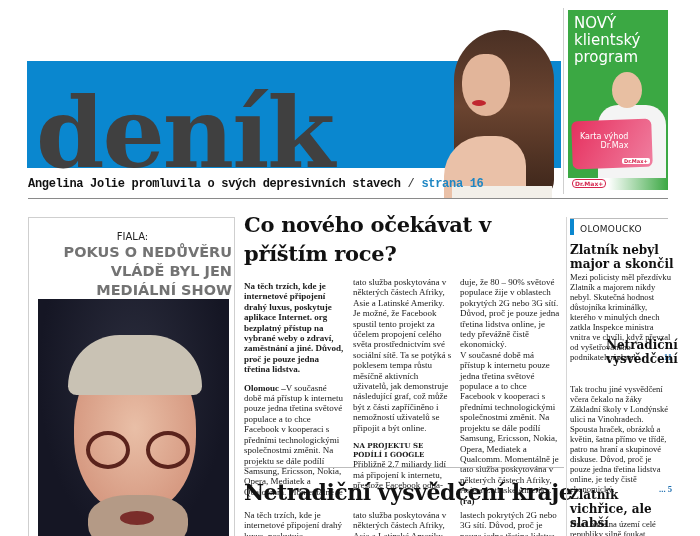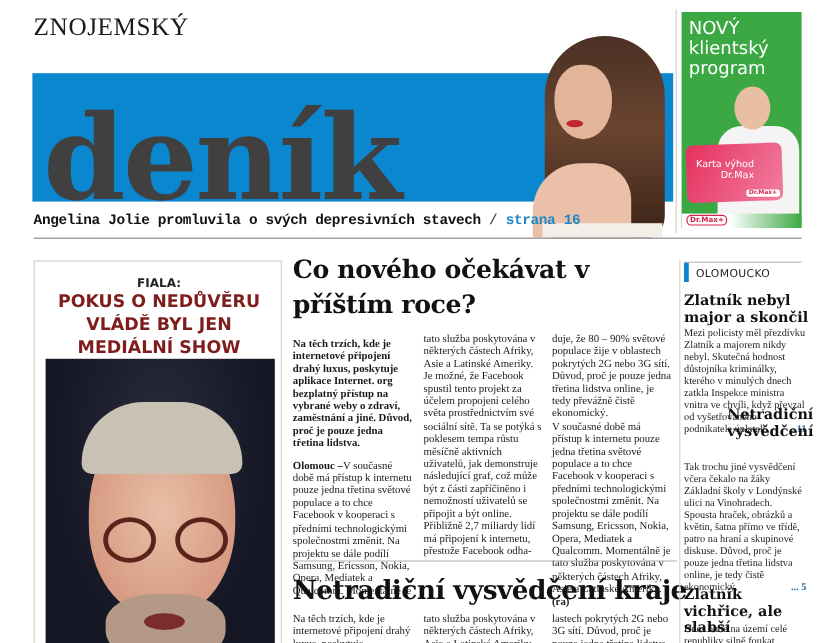--- a/index.html
+++ b/index.html
@@ -31,22 +31,22 @@
   .ad-card { position: absolute; left: 4px; top: 110px; width: 80px; height: 48px; border-radius: 6px; background: linear-gradient(120deg, #e6305e, #f07fa0); transform: rotate(-2deg); }
   .ad-card-text { position: absolute; left: 12px; top: 122px; font-family: "DejaVu Sans", sans-serif; font-size: 8px; line-height: 9px; color: #ffffff; text-align: right; }
   .ad-card-brand { position: absolute; left: 54px; top: 148px; font-family: "DejaVu Sans", sans-serif; font-size: 5px; background: #fff; color: #d4244c; padding: 0 2px; border-radius: 2px; font-weight: bold; }
   .ad-footer { position: absolute; left: 0; top: 168px; width: 100px; height: 12px; background: linear-gradient(90deg, #ffffff 40%, #3ba843 100%); }
   .ad-footer-brand { position: absolute; left: 4px; top: 169px; font-family: "DejaVu Sans", sans-serif; font-size: 6px; font-weight: bold; color: #d4244c; border: 1px solid #d4244c; border-radius: 4px; padding: 0 2px; background: #fff; }
 
   .rule-top { position: absolute; left: 28px; top: 198px; width: 640px; height: 1px; background: #8a8a8a; }
 
   
   .lbox { position: absolute; left: 28px; top: 217px; width: 207px; height: 330px; border: 1px solid #cfcfcf; background: #fff; }
-  .lbox-kicker { position: absolute; left: 0; top: 13px; width: 207px; text-align: center; font-family: "DejaVu Sans", sans-serif; font-size: 10px; color: #222; font-weight: bold; }
-  .lbox-title { position: absolute; left: 4px; top: 25px; width: 199px; text-align: center; font-family: "DejaVu Sans", sans-serif; font-weight: bold; font-size: 14.5px; line-height: 19px; color: #7f1d1d; }
+  .lbox-kicker { position: absolute; left: 0; top: 13px; width: 207px; text-align: center; font-family: "DejaVu Sans", sans-serif; font-size: 10px; color: #222; }
+  .lbox-title { position: absolute; left: 4px; top: 25px; width: 199px; text-align: right; font-family: "DejaVu Sans", sans-serif; font-weight: bold; font-size: 14.5px; line-height: 19px; color: #737373; }
   .portrait { position: absolute; left: 9px; top: 81px; width: 191px; height: 250px; background: radial-gradient(ellipse at 50% 30%, #2a2c3c 0%, #151624 70%); overflow: hidden; }
   .portrait .head { position: absolute; left: 36px; top: 44px; width: 122px; height: 170px; border-radius: 50% 50% 45% 45%; background: radial-gradient(ellipse at 50% 50%, #e9bfa7 0%, #d79b83 70%); }
   .portrait .hairp { position: absolute; left: 30px; top: 36px; width: 134px; height: 60px; border-radius: 60px 60px 10px 10px; background: #c9c2b4; }
   .portrait .glass { position: absolute; top: 132px; width: 44px; height: 38px; border: 4px solid #5a231c; border-radius: 50%; }
   .portrait .g1 { left: 48px; } .portrait .g2 { left: 108px; }
   .portrait .beard { position: absolute; left: 50px; top: 196px; width: 100px; height: 60px; border-radius: 40% 40% 50% 50%; background: #b49a86; }
   .portrait .mouth { position: absolute; left: 82px; top: 212px; width: 34px; height: 14px; border-radius: 50%; background: #7a2d2a; }
 
   
   .headline1 { position: absolute; left: 244px; top: 210px; width: 320px; font-family: "DejaVu Serif", serif; font-weight: bold; font-size: 21px; line-height: 29px; color: #111; letter-spacing: -0.3px; }
@@ -71,21 +71,20 @@
   .rs-tab { position: absolute; left: 570px; top: 219px; width: 4px; height: 16px; background: #0a87cf; }
   .rs-section { position: absolute; left: 580px; top: 224px; font-family: "DejaVu Sans", sans-serif; font-size: 9px; color: #222; letter-spacing: 0.3px; }
   .rs-head { position: absolute; left: 570px; width: 104px; font-family: "DejaVu Serif", serif; font-weight: bold; font-size: 12px; line-height: 14px; color: #111; }
   .rs-body { position: absolute; left: 570px; width: 102px; font-family: "Liberation Serif", serif; font-size: 8.6px; line-height: 10px; color: #1a1a1a; }
   .rs-ref { color: #1f6fb0; font-weight: bold; float: right; }
 </style>
 </head>
 <body>
 
 <div class="region">
-  <div>ZNOJEMSKÝ</div>
 </div>
 <div class="logo-bar"></div>
 <div class="logo-text">deník</div>
 
 <div class="celeb">
   <div class="hair"></div>
   <div class="shoulder"></div>
   <div class="face"></div>
   <div class="lips"></div>
   <div class="dress"></div>
@@ -132,20 +131,21 @@
 </div>
 
 <div class="headline1">Co nového očekávat v příštím roce?</div>
 
 <div class="col c1">
   <p class="b">Na těch trzích, kde je internetové připojení drahý luxus, poskytuje aplikace Internet. org bezplatný přístup na vybrané weby o zdraví, zaměstnání a jiné. Důvod, proč je pouze jedna třetina lidstva.</p>
   <p><b>Olomouc –</b><span>V současné době má přístup k internetu pouze jedna třetina světové populace a to chce Facebook v kooperaci s předními technologickými společnostmi změnit. Na projektu se dále podílí Samsung, Ericsson, Nokia, Opera, Mediatek a Qualcomm. Momentálně je</span></p>
 </div>
 <div class="col c2">
   <div>tato služba poskytována v některých částech Afriky, Asie a Latinské Ameriky. Je možné, že Facebook spustil tento projekt za účelem propojení celého světa prostřednictvím své sociální sítě. Ta se potýká s poklesem tempa růstu měsíčně aktivních uživatelů, jak demonstruje následující graf, což může být z části zapříčiněno i nemožností uživatelů se připojit a být online.</div>
+  <div class="subhead">NA PROJEKTU SE PODÍLÍ I GOOGLE</div>
   <div>Přibližně 2,7 miliardy lidí má připojení k internetu, přestože Facebook odha-</div>
 </div>
 <div class="col c3">
   <div>duje, že 80 – 90% světové populace žije v oblastech pokrytých 2G nebo 3G sítí. Důvod, proč je pouze jedna třetina lidstva online, je tedy převážně čistě ekonomický.</div>
   <div><span>V současné době má přístup k internetu pouze jedna třetina světové populace a to chce Facebook v kooperaci s předními technologickými společnostmi změnit. Na projektu se dále podílí Samsung, Ericsson, Nokia, Opera, Mediatek a Qualcomm. Momentálně je tato služba poskytována v některých částech Afriky, Asie a Latinské Ameriky.</span> <b>(ra)</b></div>
 </div>
 
 <div class="rule-mid"></div>
 
 <div class="headline2">Netradiční vysvědčení kraje</div>

